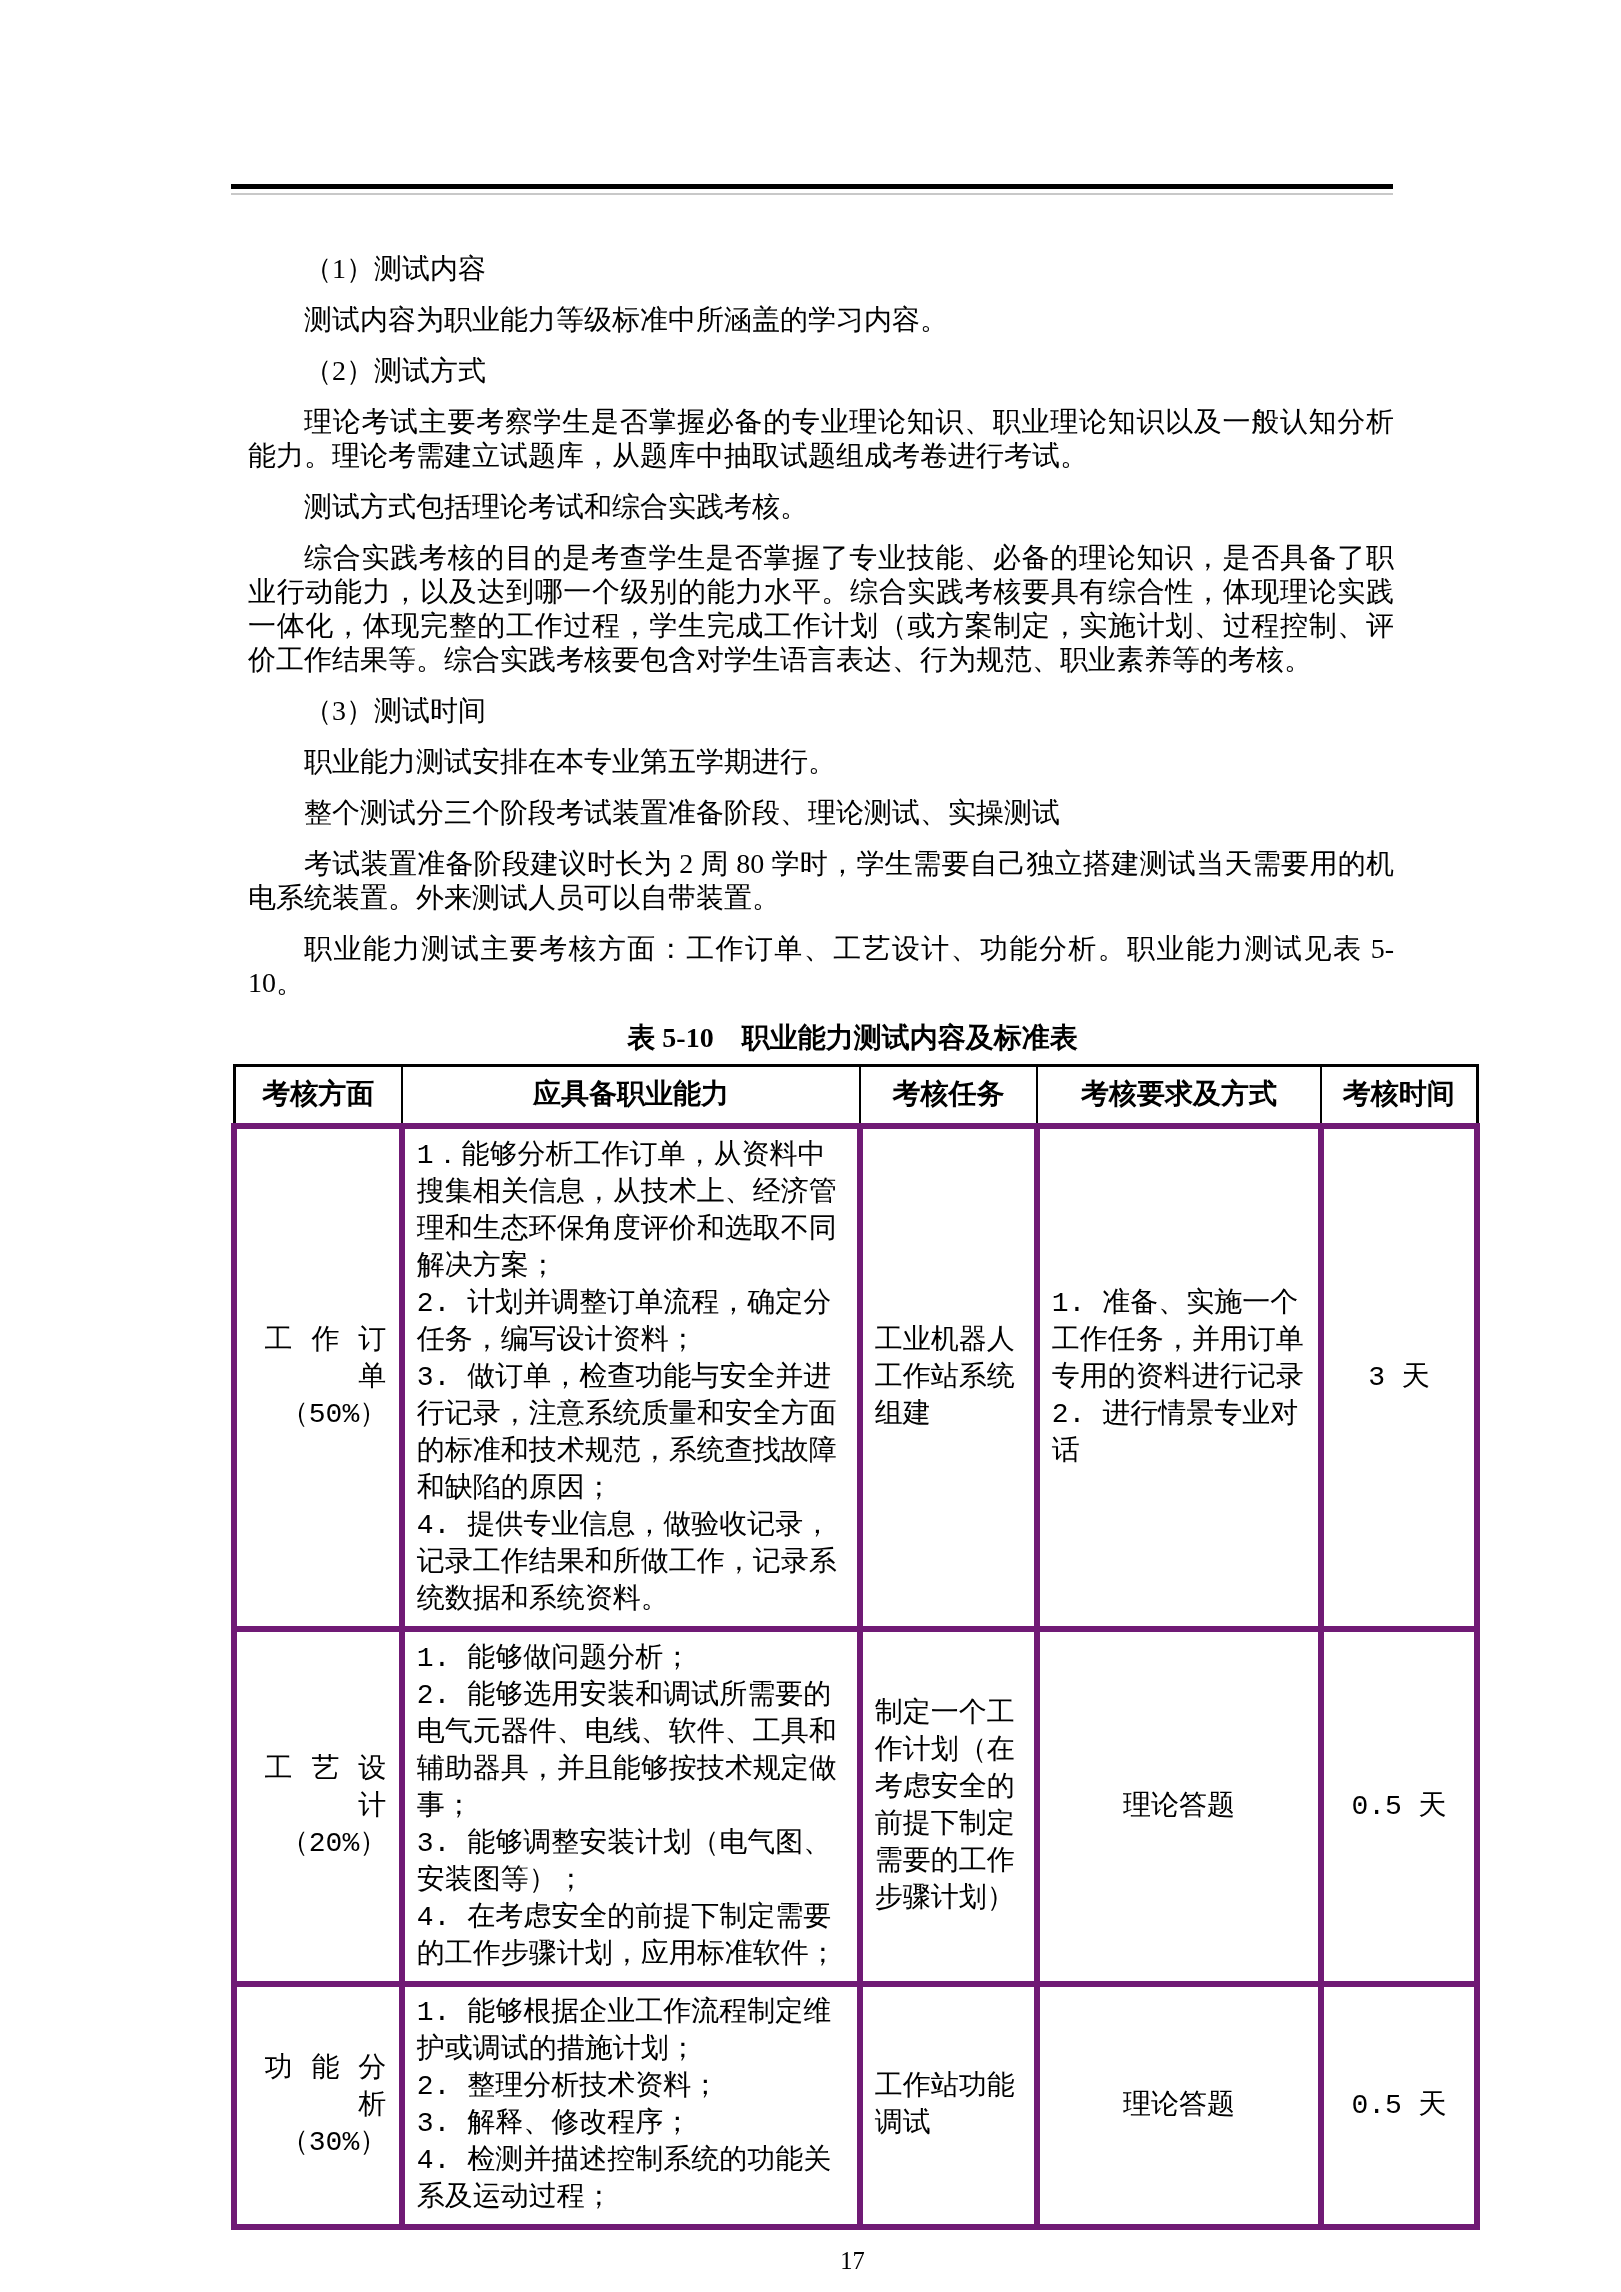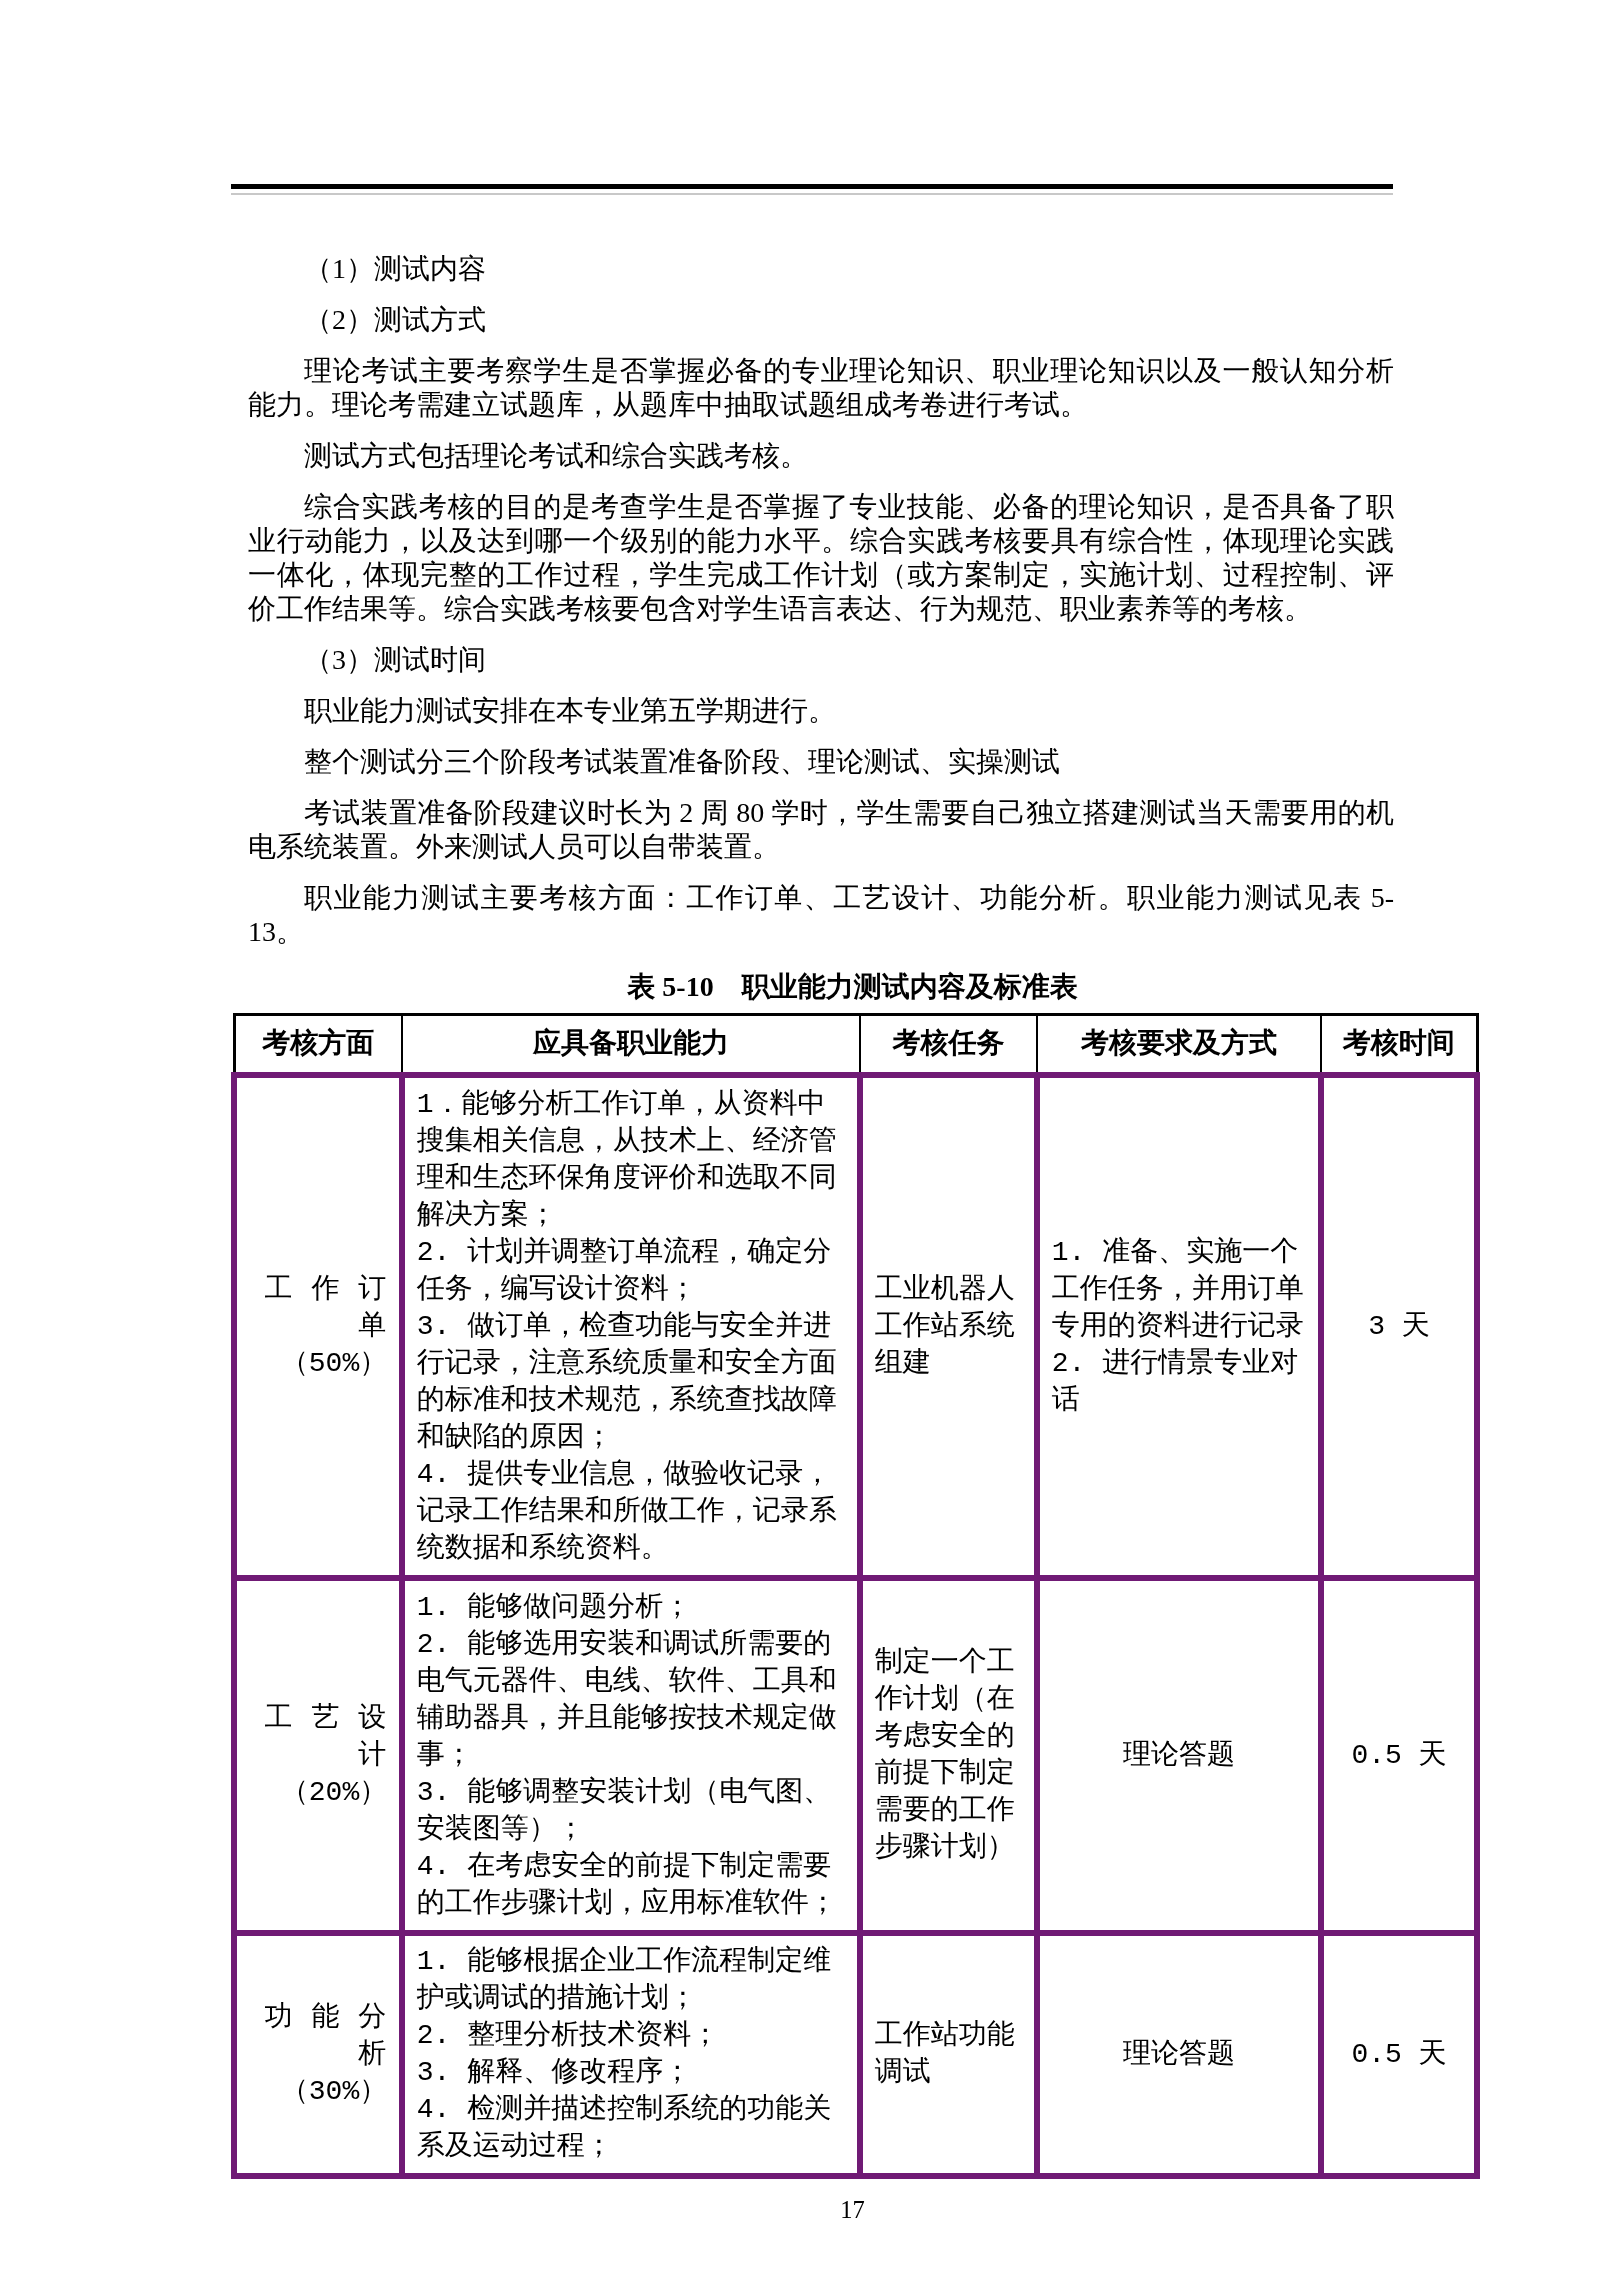--- a/index.html
+++ b/index.html
@@ -91,29 +91,30 @@
 
 <div class="page">
 
   <div class="top-rule"></div>
   <div class="top-rule-shadow"></div>
 
   <div class="content">
 
     <div class="body-text">
       <p class="para">（1）测试内容</p>
+      <p class="para">测试内容为职业能力等级标准中所涵盖的学习内容。</p>
       <p class="para">（2）测试方式</p>
       <p class="para">理论考试主要考察学生是否掌握必备的专业理论知识、职业理论知识以及一般认知分析能力。理论考需建立试题库，从题库中抽取试题组成考卷进行考试。</p>
       <p class="para">测试方式包括理论考试和综合实践考核。</p>
       <p class="para">综合实践考核的目的是考查学生是否掌握了专业技能、必备的理论知识，是否具备了职业行动能力，以及达到哪一个级别的能力水平。综合实践考核要具有综合性，体现理论实践一体化，体现完整的工作过程，学生完成工作计划（或方案制定，实施计划、过程控制、评价工作结果等。综合实践考核要包含对学生语言表达、行为规范、职业素养等的考核。</p>
       <p class="para">（3）测试时间</p>
       <p class="para">职业能力测试安排在本专业第五学期进行。</p>
       <p class="para">整个测试分三个阶段考试装置准备阶段、理论测试、实操测试</p>
       <p class="para">考试装置准备阶段建议时长为 2 周 80 学时，学生需要自己独立搭建测试当天需要用的机电系统装置。外来测试人员可以自带装置。</p>
-      <p class="para">职业能力测试主要考核方面：工作订单、工艺设计、功能分析。职业能力测试见表 5-13。</p>
+      <p class="para">职业能力测试主要考核方面：工作订单、工艺设计、功能分析。职业能力测试见表 5-10。</p>
     </div>
 
     <div class="table-title">表 5-10　职业能力测试内容及标准表</div>
 
     <table class="assess">
       <colgroup>
         <col style="width:168px">
         <col style="width:458px">
         <col style="width:177px">
         <col style="width:284px">

